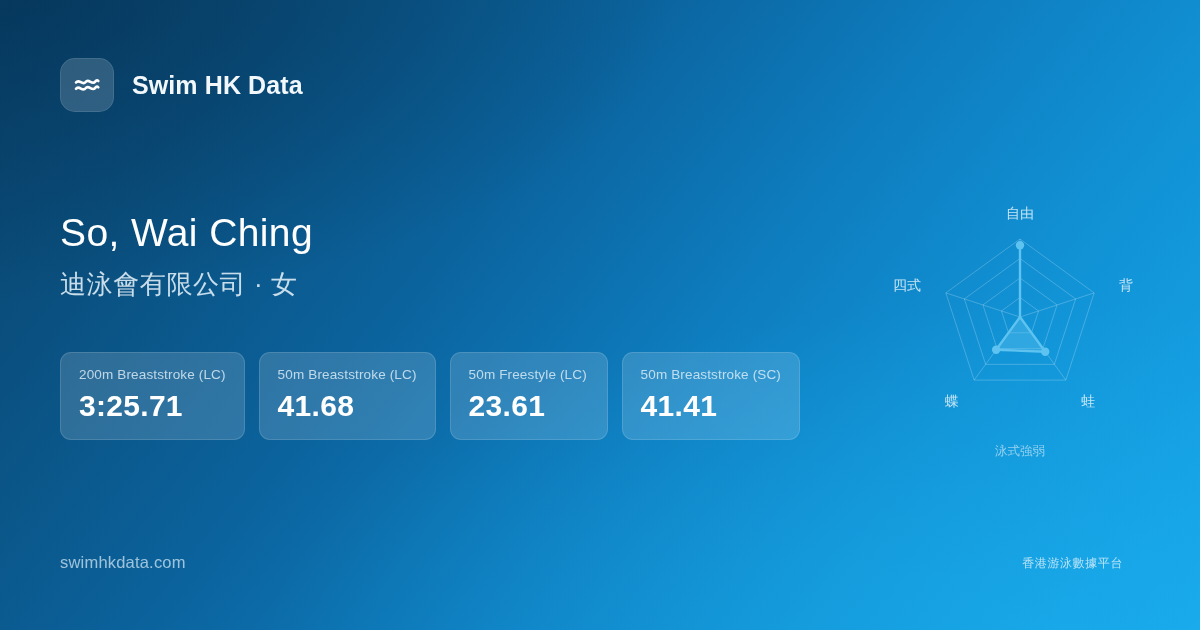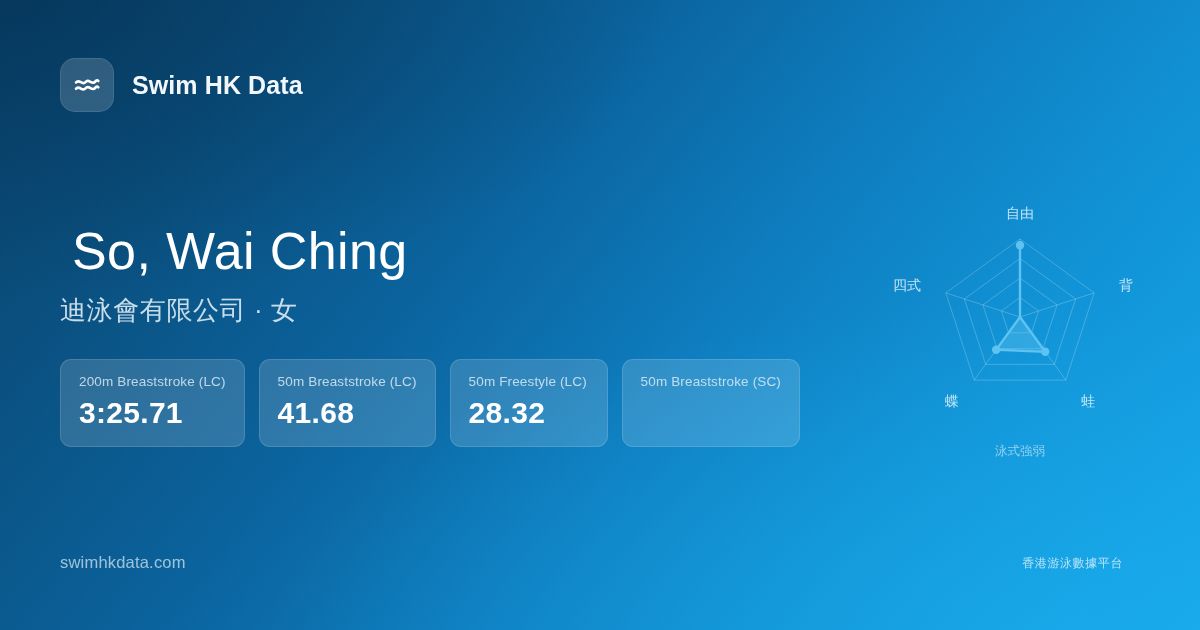--- a/index.html
+++ b/index.html
@@ -64,44 +64,43 @@
   }
 
   
   .hero {
     position: absolute;
     left: 60px;
     top: 212px;
     z-index: 3;
   }
   .athlete-name {
-    font-size: 52px;
+    font-size: 39px;
     line-height: 1.06;
     font-weight: 400;
     color: #ffffff;
     letter-spacing: 0.4px;
-    margin: 12px;
+    margin: 0;
   }
   .athlete-meta {
     margin: 14px 0 0 0;
     font-size: 26px;
     font-weight: 400;
     color: rgba(232,243,250,0.86);
     letter-spacing: 0.6px;
   }
 
   
   .stat-row {
     position: absolute;
     left: 60px;
     top: 352px;
     display: flex;
     gap: 14px;
     z-index: 3;
-    margin-top: 7px;
   }
   .stat-card {
     min-width: 158px;
     padding: 14px 18px 16px 18px;
     border-radius: 11px;
     background: rgba(255,255,255,0.15);
     border: 1px solid rgba(255,255,255,0.13);
     box-sizing: border-box;
   }
   .stat-label {
@@ -187,24 +186,25 @@
     <div class="stat-card">
       <div class="stat-label">200m Breaststroke (LC)</div>
       <div class="stat-value">3:25.71</div>
     </div>
     <div class="stat-card">
       <div class="stat-label">50m Breaststroke (LC)</div>
       <div class="stat-value">41.68</div>
     </div>
     <div class="stat-card">
       <div class="stat-label">50m Freestyle (LC)</div>
-      <div class="stat-value">28.32</div>
+      <div class="stat-value">23.61</div>
     </div>
     <div class="stat-card">
       <div class="stat-label">50m Breaststroke (SC)</div>
+      <div class="stat-value">41.41</div>
     </div>
   </div>
 
   <div class="radar-wrap">
     <svg width="300" height="300" viewBox="0 0 300 300" aria-hidden="true">
       <g id="radar-grid">
           <polygon points="150.00,129.50 168.55,142.97 161.46,164.78 138.54,164.78 131.45,142.97" fill="none" stroke="rgba(255,255,255,0.22)" stroke-width="1"></polygon>
           <polygon points="150.00,110.00 187.09,136.95 172.92,180.55 127.08,180.55 112.91,136.95" fill="none" stroke="rgba(255,255,255,0.22)" stroke-width="1"></polygon>
           <polygon points="150.00,90.50 205.64,130.92 184.39,196.33 115.61,196.33 94.36,130.92" fill="none" stroke="rgba(255,255,255,0.22)" stroke-width="1"></polygon>
           <polygon points="150.00,71.00 224.18,124.90 195.85,212.10 104.15,212.10 75.82,124.90" fill="none" stroke="rgba(255,255,255,0.22)" stroke-width="1"></polygon>

